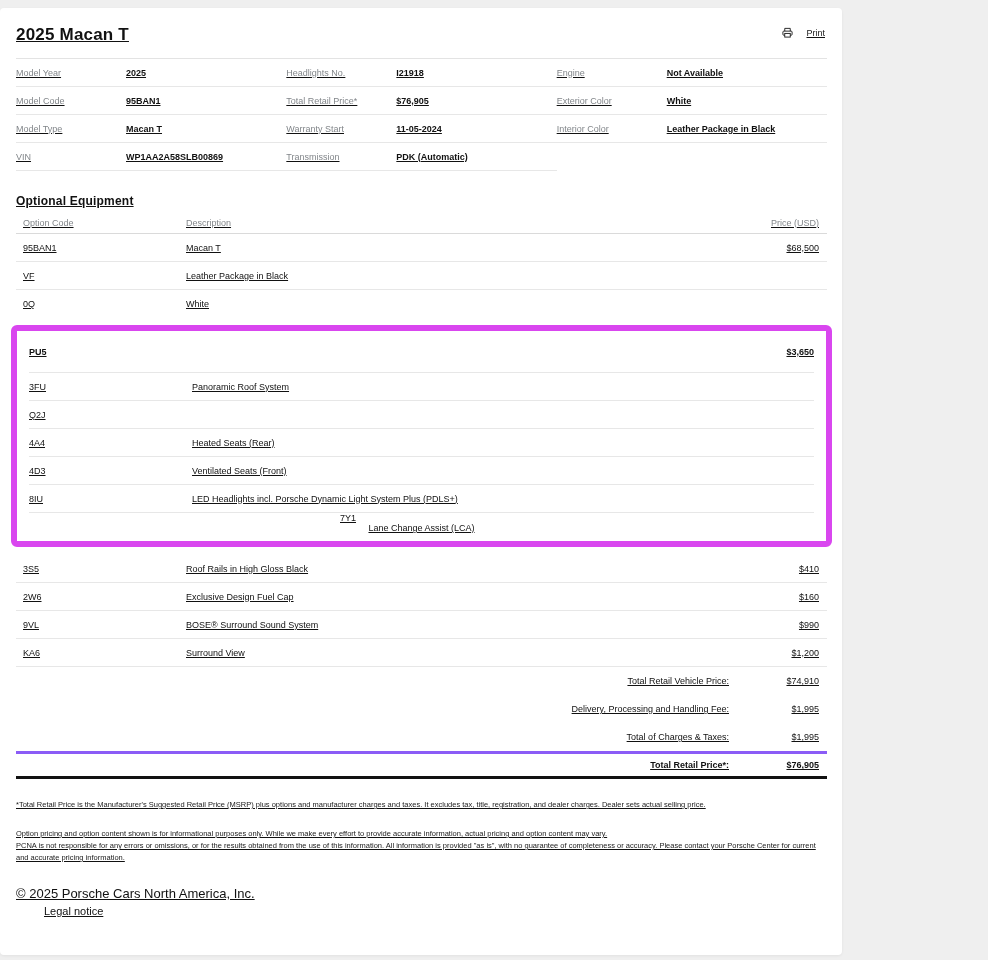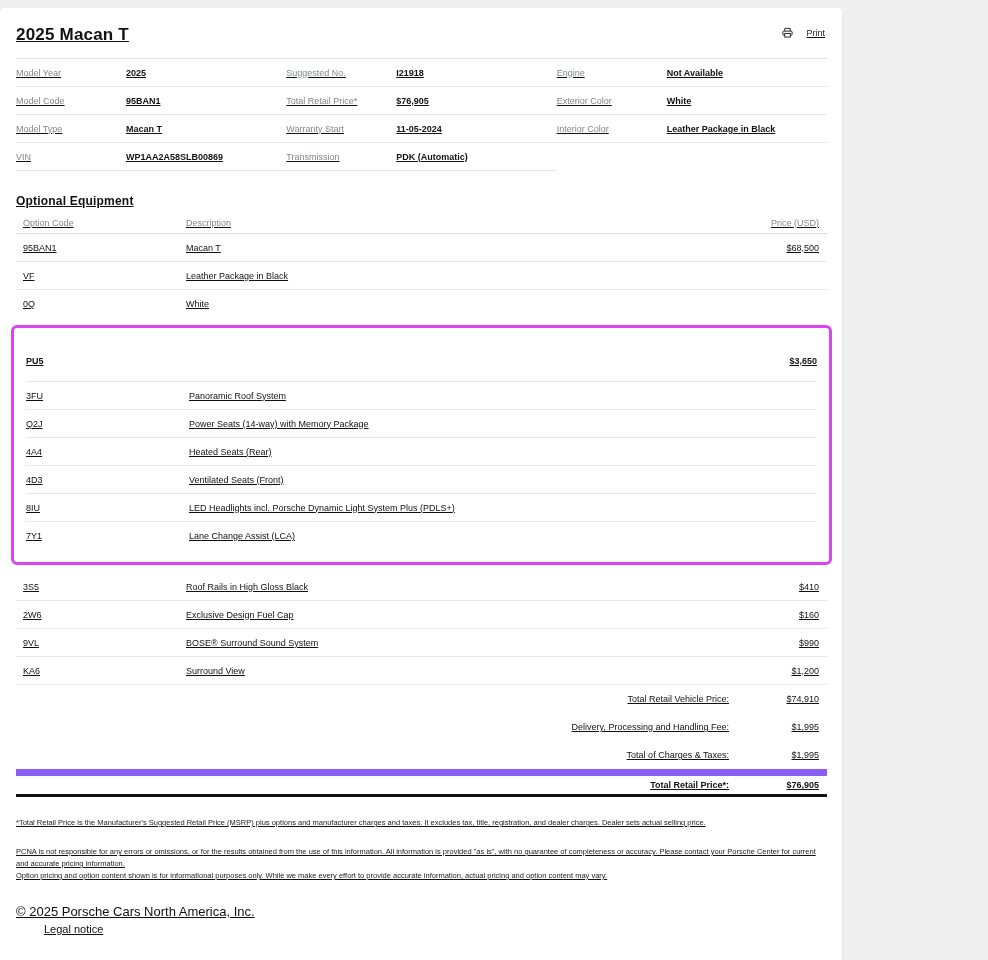--- a/index.html
+++ b/index.html
@@ -23,29 +23,29 @@
   .drow .dl { width:110px; color:#82868a; flex:none; }
   .drow .dv { color:#111; font-weight:bold; }
   
   .section-h { font-size:12px; font-weight:bold; margin-top:23px; letter-spacing:0.2px; }
   .eq-header { display:flex; align-items:center; height:22px; margin-top:4px; padding:0 8px 0 7px; color:#82868a; font-size:9px; border-bottom:1px solid #dadada; }
   .eq-row { display:flex; align-items:center; height:28px; padding:0 8px 0 7px; font-size:9px; border-bottom:1px solid #e7e7e7; }
   .col-code { width:163px; flex:none; }
   .col-desc { flex:1; }
   .col-price { margin-left:auto; text-align:right; min-width:80px; }
   .pre-pkg .eq-row:last-child { border-bottom:none; }
-  .pkg-box { margin:7px -5px 8px; border:3px solid #d946ef; border-radius:6px; padding:12px 12px; }
+  .pkg-box { margin:7px -5px 8px; border:6px solid #d946ef; border-radius:6px; padding:0 12px; }
   .pkg-head { display:flex; align-items:center; height:42px; font-size:9px; font-weight:bold; border-bottom:1px solid #e7e7e7; }
   .pkg-box .eq-row { padding:0; }
-  .pkg-box .eq-row:last-child { border-bottom:none; }
+  .pkg-box .eq-row:last-child { border-bottom:none;flex-direction:column; }
   .pkg-box .eq-row:first-of-type { height:31px; }
   
   .total-row { display:flex; justify-content:flex-end; align-items:center; height:28px; padding:0 8px 0 7px; font-size:9px; }
   .total-val { width:90px; text-align:right; }
-  .grand { font-weight:bold; border-top:7px solid #8b5cf6; border-bottom:3px solid #111; }
+  .grand { font-weight:bold; border-top:3px solid #8b5cf6; border-bottom:3px solid #111; }
   
   .fn1 { margin-top:20px; font-size:7.5px; color:#1a1a1a; line-height:12px; }
   .fn2 { margin-top:17px; font-size:7.5px; color:#1a1a1a; line-height:12px; }
   .copyright { margin-top:22px; font-size:13px; color:#111; }
   .legal { display:inline-block; margin-top:3px; font-size:11px; color:#111; text-decoration:underline; cursor:pointer;padding-left:28px; }
 </style>
 </head>
 <body>
 
 <div class="card">
@@ -78,21 +78,21 @@
           <span class="dl">Model Type</span>
           <span class="dv">Macan T</span>
         </div>
       <div class="drow">
           <span class="dl">VIN</span>
           <span class="dv">WP1AA2A58SLB00869</span>
         </div>
     </div>
     <div class="dcol">
       <div class="drow">
-          <span class="dl">Suggested No.</span>
+          <span class="dl">Headlights No.</span>
           <span class="dv">I21918</span>
         </div>
       <div class="drow">
           <span class="dl">Total Retail Price*</span>
           <span class="dv">$76,905</span>
         </div>
       <div class="drow">
           <span class="dl">Warranty Start</span>
           <span class="dv">11-05-2024</span>
         </div>
@@ -147,21 +147,20 @@
     <div class="pkg-head">
       <span class="col-code">PU5</span>
       <span class="col-price">$3,650</span>
     </div>
     <div class="eq-row">
       <span class="col-code">3FU</span>
       <span class="col-desc">Panoramic Roof System</span>
     </div>
     <div class="eq-row">
       <span class="col-code">Q2J</span>
-      <span class="col-desc">Power Seats (14-way) with Memory Package</span>
     </div>
     <div class="eq-row">
       <span class="col-code">4A4</span>
       <span class="col-desc">Heated Seats (Rear)</span>
     </div>
     <div class="eq-row">
       <span class="col-code">4D3</span>
       <span class="col-desc">Ventilated Seats (Front)</span>
     </div>
     <div class="eq-row">
@@ -211,20 +210,20 @@
       <span class="total-val">$1,995</span>
     </div>
     <div class="total-row grand">
       <span>Total Retail Price*:</span>
       <span class="total-val">$76,905</span>
     </div>
   </div>
 
   <div class="fn1">*Total Retail Price is the Manufacturer's Suggested Retail Price (MSRP) plus options and manufacturer charges and taxes. It excludes tax, title, registration, and dealer charges. Dealer sets actual selling price.</div>
   <div class="fn2">
+    <div>Option pricing and option content shown is for informational purposes only. While we make every effort to provide accurate information, actual pricing and option content may vary.</div>
     <div>PCNA is not responsible for any errors or omissions, or for the results obtained from the use of this information. All information is provided "as is", with no guarantee of completeness or accuracy. Please contact your Porsche Center for current and accurate pricing information.</div>
-    <div>Option pricing and option content shown is for informational purposes only. While we make every effort to provide accurate information, actual pricing and option content may vary.</div>
   </div>
 
   <div class="copyright">© 2025 Porsche Cars North America, Inc.</div>
   <a class="legal">Legal notice</a>
 
 </div>
 
 </body></html>

